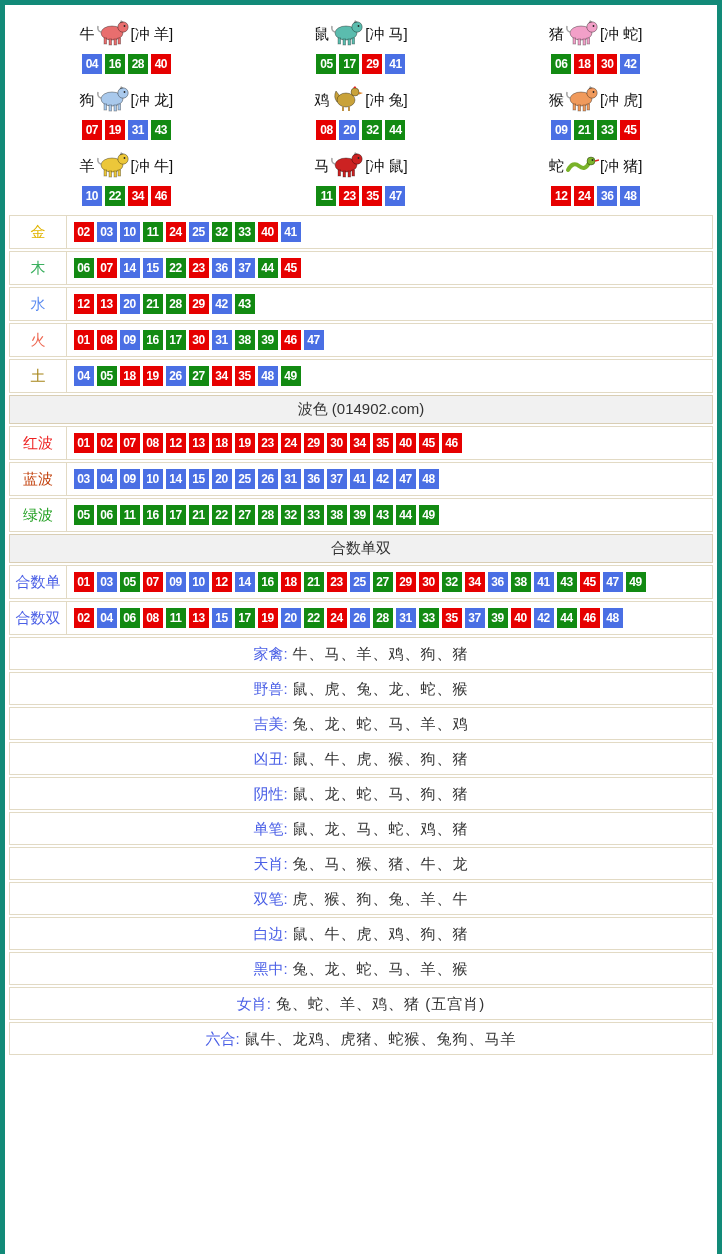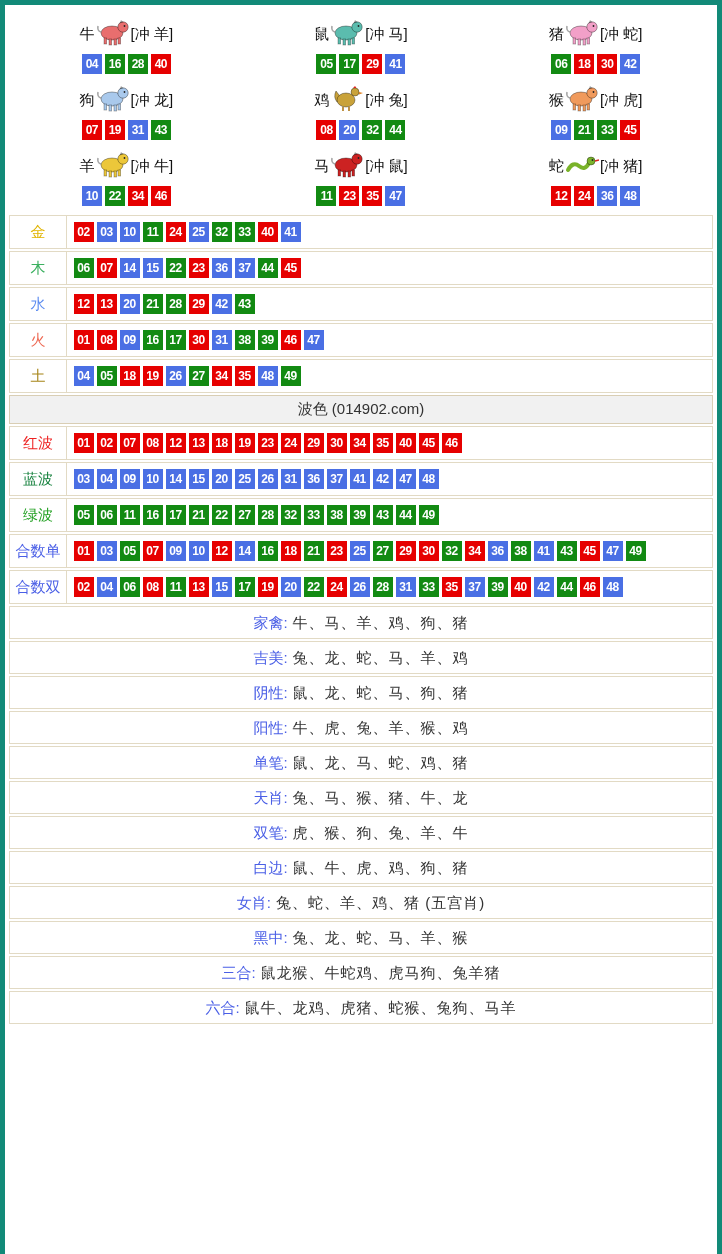--- a/index.html
+++ b/index.html
@@ -296,21 +296,21 @@
             <span class="ball" style="background-color: rgb(230, 0, 0);">29</span>
             <span class="ball" style="background-color: rgb(230, 0, 0);">30</span>
             <span class="ball" style="background-color: rgb(230, 0, 0);">34</span>
             <span class="ball" style="background-color: rgb(230, 0, 0);">35</span>
             <span class="ball" style="background-color: rgb(230, 0, 0);">40</span>
             <span class="ball" style="background-color: rgb(230, 0, 0);">45</span>
             <span class="ball" style="background-color: rgb(230, 0, 0);">46</span>
           </div>
         </div>
         <div class="num-row">
-          <div class="row-label" style="color: #15803d;">蓝波</div>
+          <div class="row-label" style="color: #c2410c;">蓝波</div>
           <div class="row-nums">
             <span class="ball" style="background-color: rgb(74, 111, 228);">03</span>
             <span class="ball" style="background-color: rgb(74, 111, 228);">04</span>
             <span class="ball" style="background-color: rgb(74, 111, 228);">09</span>
             <span class="ball" style="background-color: rgb(74, 111, 228);">10</span>
             <span class="ball" style="background-color: rgb(74, 111, 228);">14</span>
             <span class="ball" style="background-color: rgb(74, 111, 228);">15</span>
             <span class="ball" style="background-color: rgb(74, 111, 228);">20</span>
             <span class="ball" style="background-color: rgb(74, 111, 228);">25</span>
             <span class="ball" style="background-color: rgb(74, 111, 228);">26</span>
@@ -341,20 +341,21 @@
             <span class="ball" style="background-color: rgb(18, 138, 18);">39</span>
             <span class="ball" style="background-color: rgb(18, 138, 18);">43</span>
             <span class="ball" style="background-color: rgb(18, 138, 18);">44</span>
             <span class="ball" style="background-color: rgb(18, 138, 18);">49</span>
           </div>
         </div>
       </div>
   </div>
 
   <div>
+    <div class="sec-header">合数单双</div>
     <div id="heshu-rows">
         <div class="num-row">
           <div class="row-label" style="color: rgb(74, 95, 230);">合数单</div>
           <div class="row-nums">
             <span class="ball" style="background-color: rgb(230, 0, 0);">01</span>
             <span class="ball" style="background-color: rgb(74, 111, 228);">03</span>
             <span class="ball" style="background-color: rgb(18, 138, 18);">05</span>
             <span class="ball" style="background-color: rgb(230, 0, 0);">07</span>
             <span class="ball" style="background-color: rgb(74, 111, 228);">09</span>
             <span class="ball" style="background-color: rgb(74, 111, 228);">10</span>
@@ -407,28 +408,28 @@
             <span class="ball" style="background-color: rgb(230, 0, 0);">46</span>
             <span class="ball" style="background-color: rgb(74, 111, 228);">48</span>
           </div>
         </div>
       </div>
   </div>
 
   <div>
     <div id="attr-rows">
         <div class="attr-row"><span class="attr-label">家禽:</span><span class="attr-value">牛、马、羊、鸡、狗、猪</span></div>
+        <div class="attr-row"><span class="attr-label">野兽:</span><span class="attr-value">鼠、虎、兔、龙、蛇、猴</span></div>
         <div class="attr-row"><span class="attr-label">吉美:</span><span class="attr-value">兔、龙、蛇、马、羊、鸡</span></div>
+        <div class="attr-row"><span class="attr-label">凶丑:</span><span class="attr-value">鼠、牛、虎、猴、狗、猪</span></div>
         <div class="attr-row"><span class="attr-label">阴性:</span><span class="attr-value">鼠、龙、蛇、马、狗、猪</span></div>
-        <div class="attr-row"><span class="attr-label">阳性:</span><span class="attr-value">牛、虎、兔、羊、猴、鸡</span></div>
         <div class="attr-row"><span class="attr-label">单笔:</span><span class="attr-value">鼠、龙、马、蛇、鸡、猪</span></div>
         <div class="attr-row"><span class="attr-label">天肖:</span><span class="attr-value">兔、马、猴、猪、牛、龙</span></div>
         <div class="attr-row"><span class="attr-label">双笔:</span><span class="attr-value">虎、猴、狗、兔、羊、牛</span></div>
         <div class="attr-row"><span class="attr-label">白边:</span><span class="attr-value">鼠、牛、虎、鸡、狗、猪</span></div>
+        <div class="attr-row"><span class="attr-label">黑中:</span><span class="attr-value">兔、龙、蛇、马、羊、猴</span></div>
         <div class="attr-row"><span class="attr-label">女肖:</span><span class="attr-value">兔、蛇、羊、鸡、猪 (五宫肖)</span></div>
-        <div class="attr-row"><span class="attr-label">黑中:</span><span class="attr-value">兔、龙、蛇、马、羊、猴</span></div>
-        <div class="attr-row"><span class="attr-label">三合:</span><span class="attr-value">鼠龙猴、牛蛇鸡、虎马狗、兔羊猪</span></div>
         <div class="attr-row"><span class="attr-label">六合:</span><span class="attr-value">鼠牛、龙鸡、虎猪、蛇猴、兔狗、马羊</span></div>
       </div>
 
   </div>
 
 </div>
 
 </body></html>

